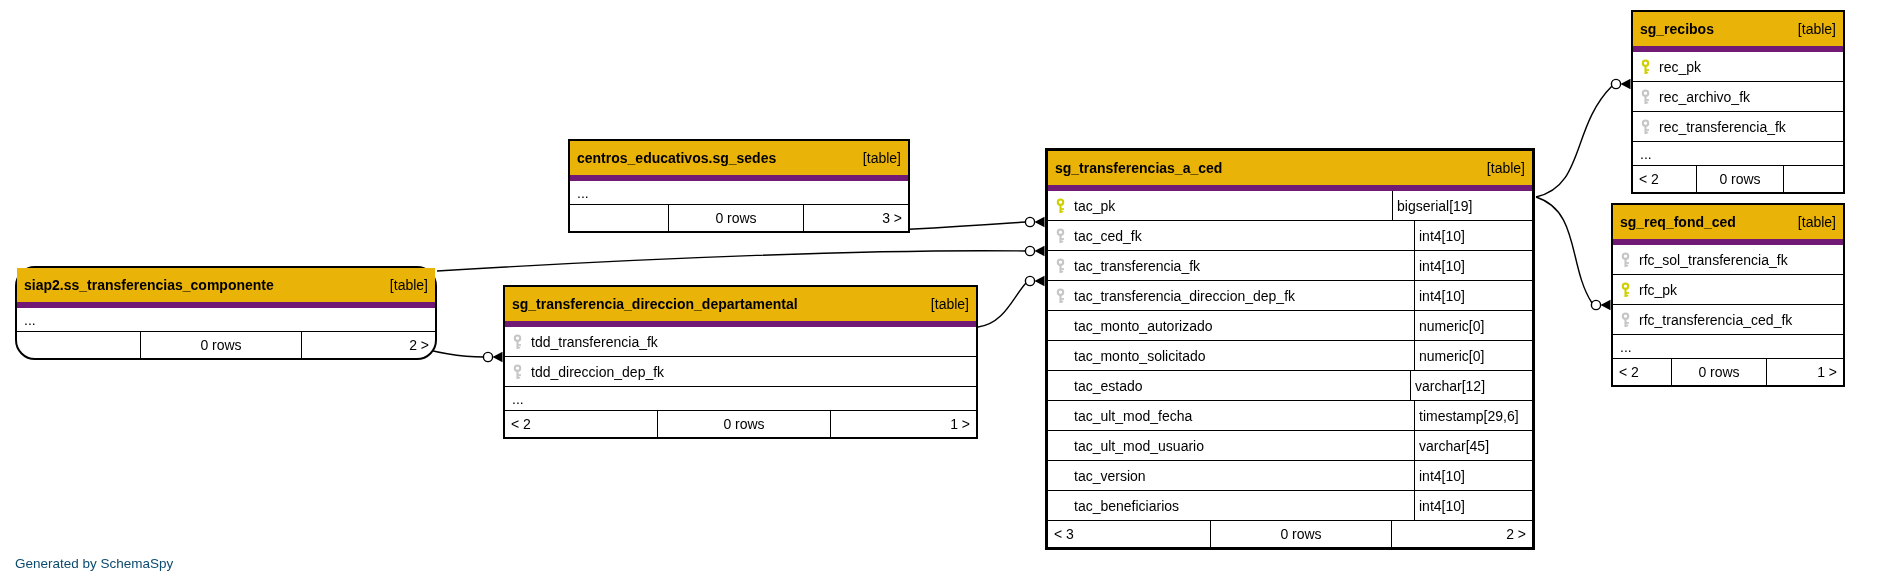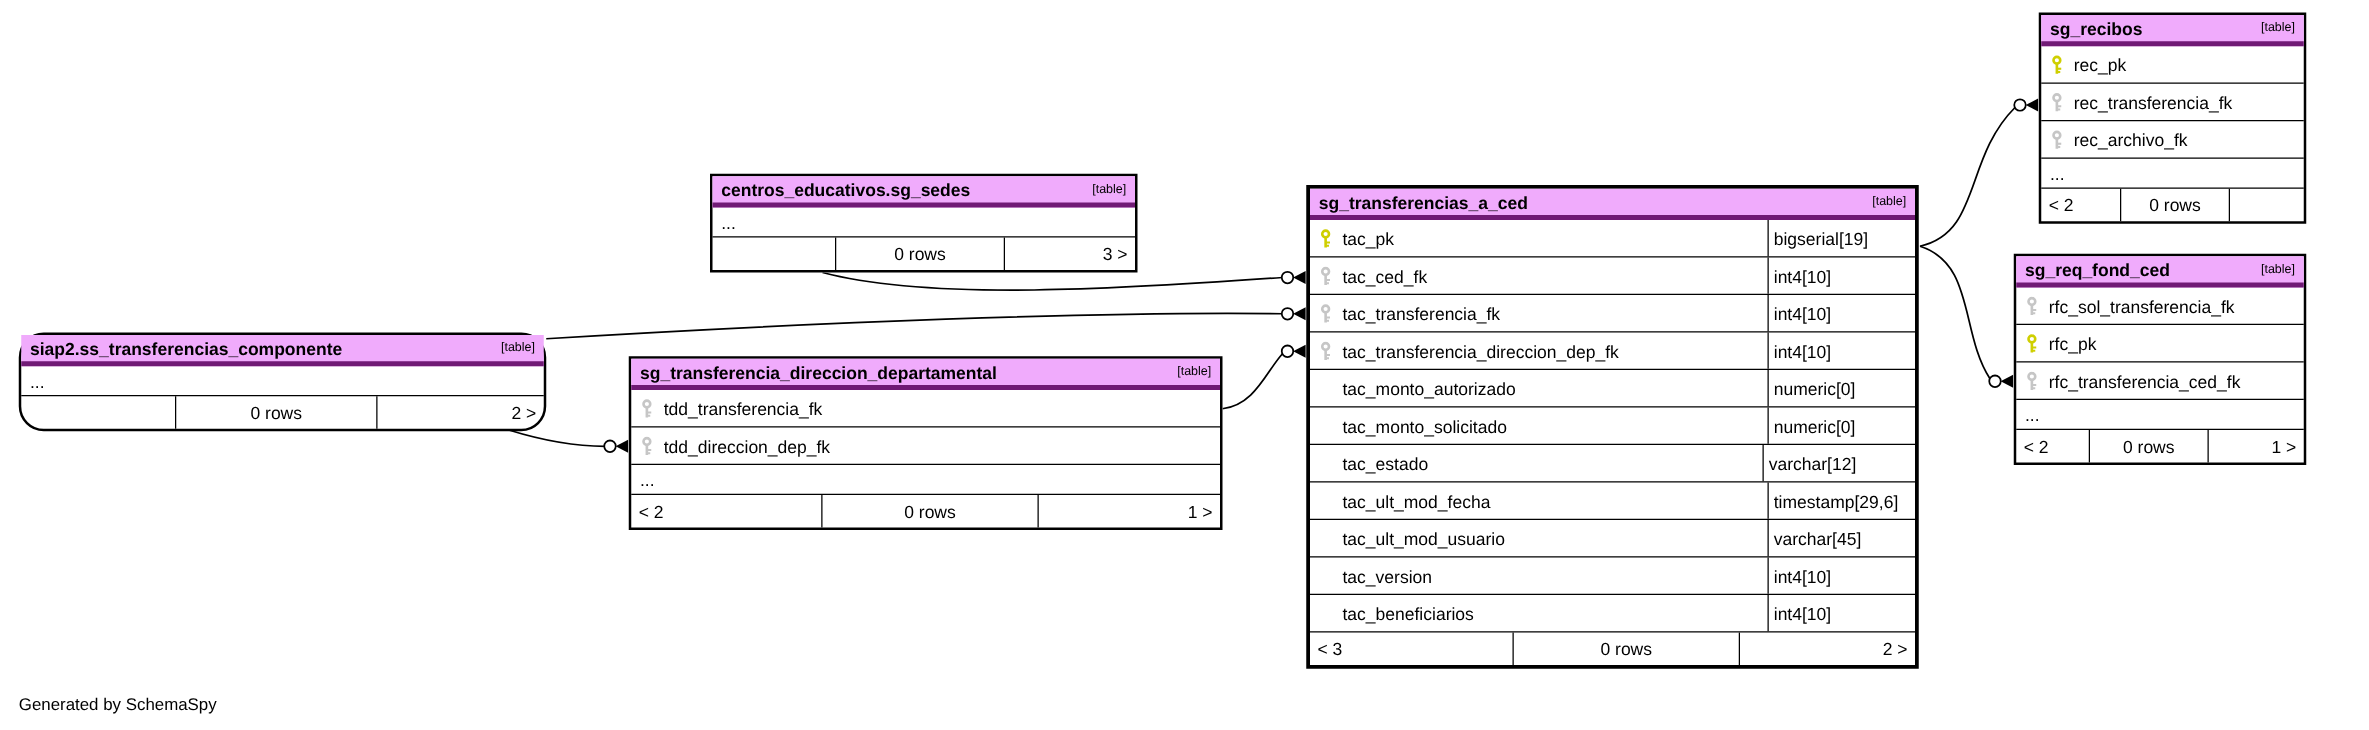--- a/index.html
+++ b/index.html
@@ -1,35 +1,35 @@
 <!DOCTYPE html>
 <html><head>
 <meta charset="utf-8">
 <style>
   html,body{margin:0;padding:0;background:#ffffff;font-family:"Liberation Sans",sans-serif;}
   #diagram{position:relative;width:1895px;height:584px;background:#ffffff;overflow:hidden;}
   #relations{position:absolute;left:0;top:0;z-index:1;}
   .tbl{position:absolute;background:#ffffff;border:2px solid #000000;z-index:2;box-sizing:border-box;}
   .tbl.emphasis{border-width:3px;}
-  .tbl-header{display:flex;align-items:center;height:25px;background:#f0abfc;border-bottom:4px solid #701a75;padding:0 7px;box-sizing:border-box;}
+  .tbl-header{display:flex;align-items:center;height:40px;background:#eab308;border-bottom:6px solid #701a75;padding:0 7px;box-sizing:border-box;}
   .tbl-title{font-weight:bold;font-size:14px;white-space:nowrap;}
-  .tbl-tag{margin-left:auto;font-size:10px;padding-left:14px;white-space:nowrap;}
+  .tbl-tag{margin-left:auto;font-size:14px;padding-left:14px;white-space:nowrap;}
   .tbl-row{display:flex;align-items:center;height:30px;border-bottom:1px solid #000;font-size:14px;box-sizing:border-box;}
   .icon-slot{width:26px;flex:none;display:flex;justify-content:center;align-items:center;}
   .col-name{flex:1;white-space:nowrap;padding-right:6px;}
   .col-type{flex:none;align-self:stretch;display:flex;align-items:center;border-left:1px solid #000;padding-left:4px;white-space:nowrap;box-sizing:border-box;}
   .ellipsis-row{height:24px;display:flex;align-items:center;padding:0 7px;border-bottom:1px solid #000;font-size:14px;box-sizing:border-box;}
   .tbl-footer{display:flex;height:26px;font-size:14px;}
   .ft-cell{display:flex;align-items:center;box-sizing:border-box;flex:none;}
   .ft-cell + .ft-cell{border-left:1px solid #000;}
   .ft-left{padding-left:6px;justify-content:flex-start;}
   .ft-center{justify-content:center;}
   .ft-right{justify-content:flex-end;padding-right:6px;}
   .ft-last{flex:1;}
-  #generated-note{position:absolute;left:15px;top:556px;font-size:13.5px;color:#000000;z-index:2;}
+  #generated-note{position:absolute;left:15px;top:556px;font-size:13.5px;color:#0c4a6e;z-index:2;}
 </style>
 </head>
 <body>
 
 <div id="diagram">
   <svg id="relations" width="1895" height="584">
       <g>
         <path d="M 658,218 C 745,241 900,231 1026,222" fill="none" stroke="#000000" stroke-width="1.4"></path>
         <polygon points="1034.5,222 1044.5,216.8 1044.5,227.2" fill="#000000"></polygon>
         <circle cx="1030" cy="222" r="4.6" fill="#ffffff" stroke="#000000" stroke-width="1.4"></circle>
@@ -127,21 +127,21 @@
       <div class="tbl-row">
         <span class="icon-slot">
           <svg width="12" height="16" viewBox="0 0 12 16">
             <circle cx="5.5" cy="4.2" r="2.7" fill="none" stroke="#cfcf00" stroke-width="2.1"></circle>
             <line x1="5.5" y1="6.9" x2="5.5" y2="15" stroke="#cfcf00" stroke-width="2.1"></line>
             <line x1="5.5" y1="11" x2="9" y2="11" stroke="#cfcf00" stroke-width="1.7"></line>
             <line x1="5.5" y1="13.6" x2="8.2" y2="13.6" stroke="#cfcf00" stroke-width="1.7"></line>
           </svg>
         </span>
         <span class="col-name">tac_pk</span>
-        <span class="col-type" style="width: 118px;">bigserial[19]</span>
+        <span class="col-type" style="width: 140px;">bigserial[19]</span>
       </div>
       <div class="tbl-row">
         <span class="icon-slot">
           <svg width="12" height="16" viewBox="0 0 12 16">
             <circle cx="5.5" cy="4.2" r="2.7" fill="none" stroke="#c6c6c6" stroke-width="2.1"></circle>
             <line x1="5.5" y1="6.9" x2="5.5" y2="15" stroke="#c6c6c6" stroke-width="2.1"></line>
             <line x1="5.5" y1="11" x2="9" y2="11" stroke="#c6c6c6" stroke-width="1.7"></line>
             <line x1="5.5" y1="13.6" x2="8.2" y2="13.6" stroke="#c6c6c6" stroke-width="1.7"></line>
           </svg>
         </span>
@@ -231,32 +231,32 @@
       </div>
       <div class="tbl-row">
         <span class="icon-slot">
           <svg width="12" height="16" viewBox="0 0 12 16">
             <circle cx="5.5" cy="4.2" r="2.7" fill="none" stroke="#c6c6c6" stroke-width="2.1"></circle>
             <line x1="5.5" y1="6.9" x2="5.5" y2="15" stroke="#c6c6c6" stroke-width="2.1"></line>
             <line x1="5.5" y1="11" x2="9" y2="11" stroke="#c6c6c6" stroke-width="1.7"></line>
             <line x1="5.5" y1="13.6" x2="8.2" y2="13.6" stroke="#c6c6c6" stroke-width="1.7"></line>
           </svg>
         </span>
+        <span class="col-name">rec_archivo_fk</span>
+      </div>
+      <div class="tbl-row">
+        <span class="icon-slot">
+          <svg width="12" height="16" viewBox="0 0 12 16">
+            <circle cx="5.5" cy="4.2" r="2.7" fill="none" stroke="#c6c6c6" stroke-width="2.1"></circle>
+            <line x1="5.5" y1="6.9" x2="5.5" y2="15" stroke="#c6c6c6" stroke-width="2.1"></line>
+            <line x1="5.5" y1="11" x2="9" y2="11" stroke="#c6c6c6" stroke-width="1.7"></line>
+            <line x1="5.5" y1="13.6" x2="8.2" y2="13.6" stroke="#c6c6c6" stroke-width="1.7"></line>
+          </svg>
+        </span>
         <span class="col-name">rec_transferencia_fk</span>
-      </div>
-      <div class="tbl-row">
-        <span class="icon-slot">
-          <svg width="12" height="16" viewBox="0 0 12 16">
-            <circle cx="5.5" cy="4.2" r="2.7" fill="none" stroke="#c6c6c6" stroke-width="2.1"></circle>
-            <line x1="5.5" y1="6.9" x2="5.5" y2="15" stroke="#c6c6c6" stroke-width="2.1"></line>
-            <line x1="5.5" y1="11" x2="9" y2="11" stroke="#c6c6c6" stroke-width="1.7"></line>
-            <line x1="5.5" y1="13.6" x2="8.2" y2="13.6" stroke="#c6c6c6" stroke-width="1.7"></line>
-          </svg>
-        </span>
-        <span class="col-name">rec_archivo_fk</span>
       </div>
       <div class="ellipsis-row">...</div>
       <div class="tbl-footer">
         <span class="ft-cell ft-left" style="width: 63px;">&lt; 2</span>
         <span class="ft-cell ft-center" style="width: 87px;">0 rows</span>
         <span class="ft-cell ft-right ft-last"></span>
       </div>
     </div>
     <div class="tbl" style="left: 1611px; top: 203px; width: 234px;">
       <div class="tbl-header">

